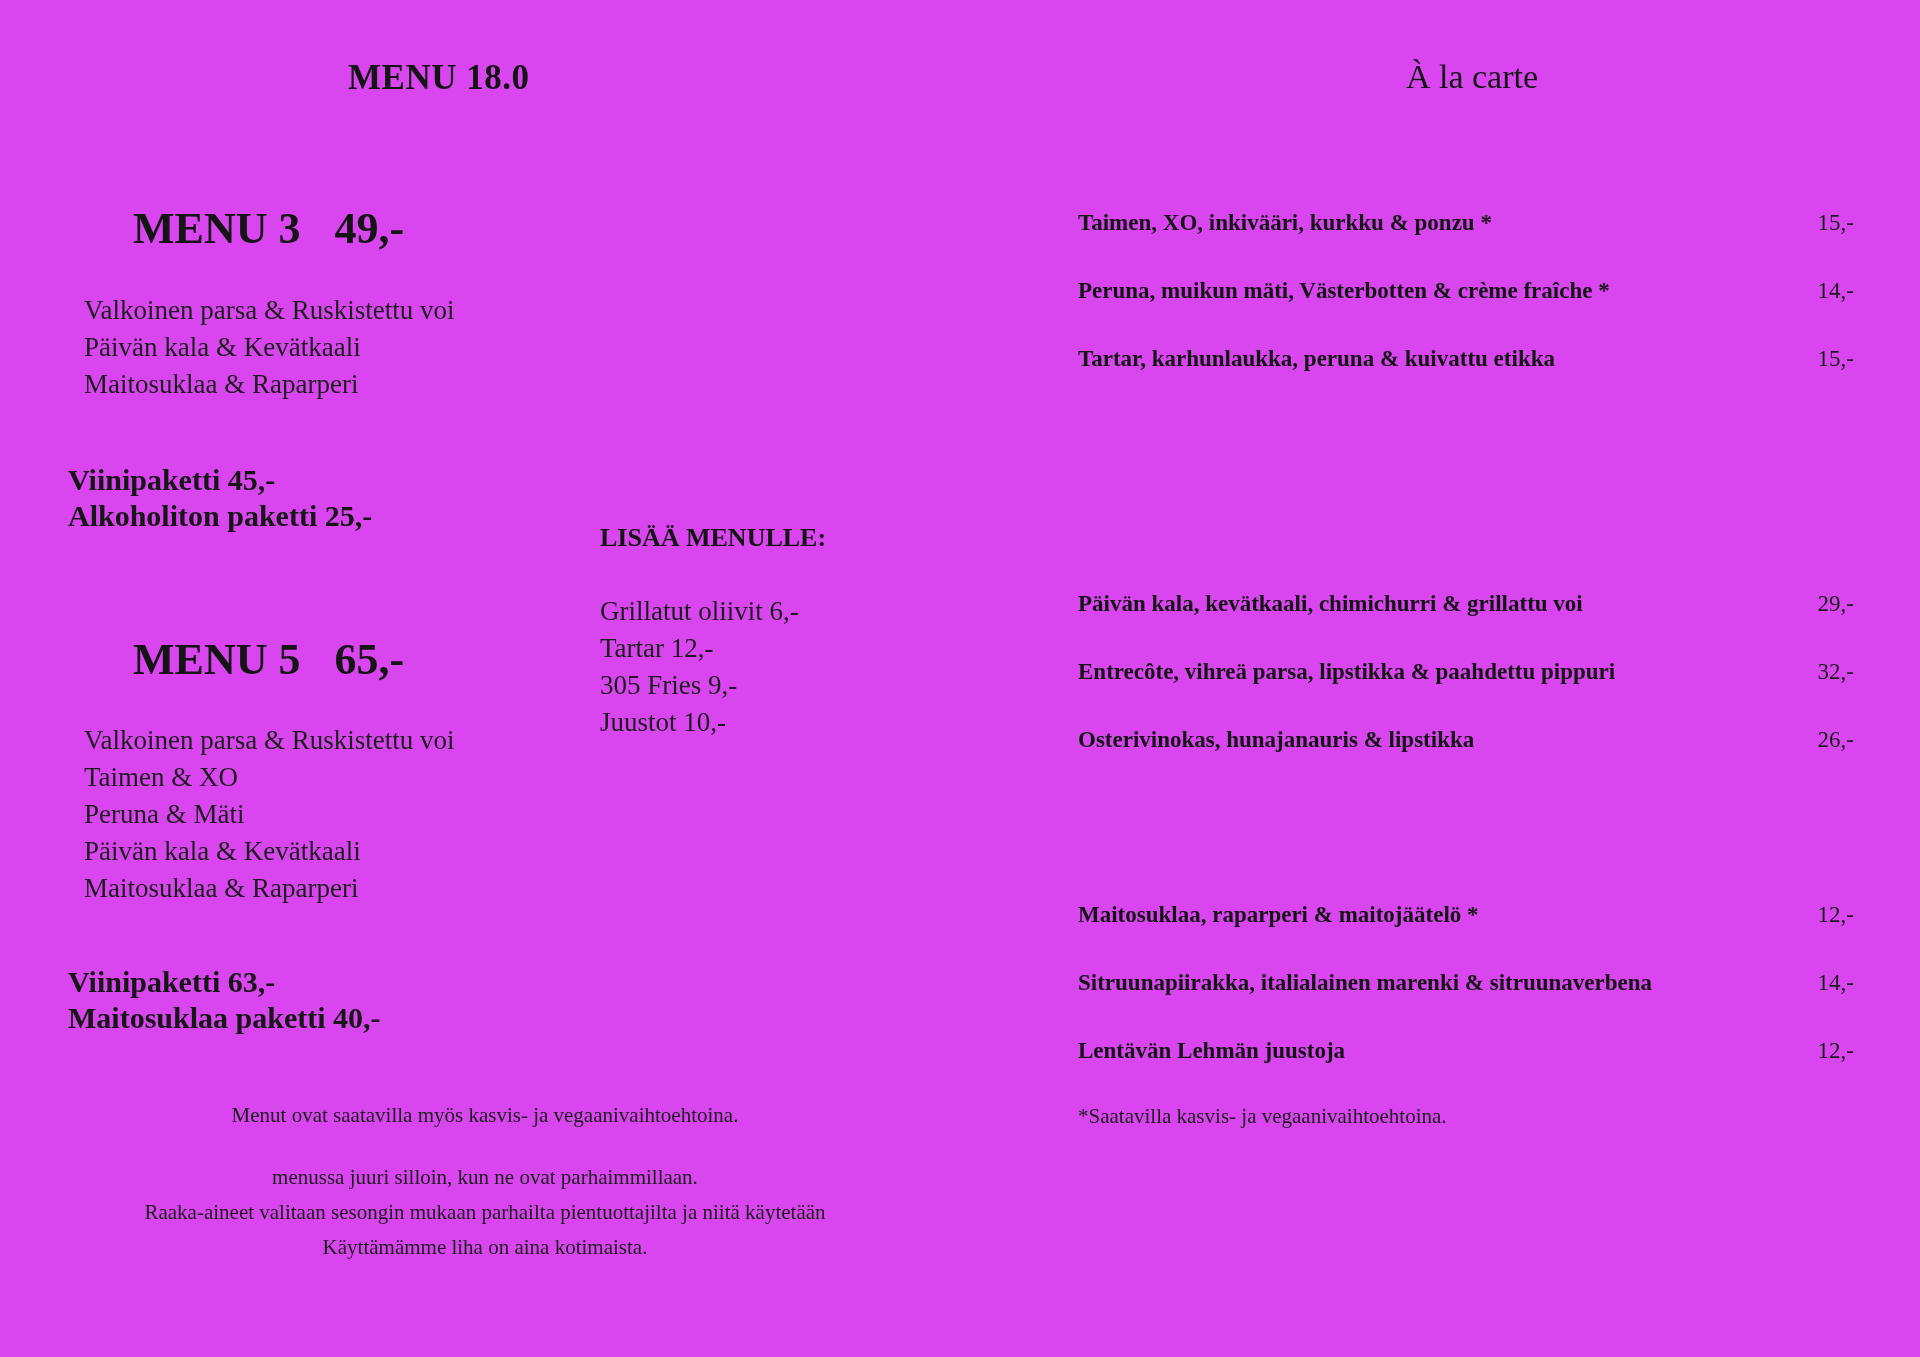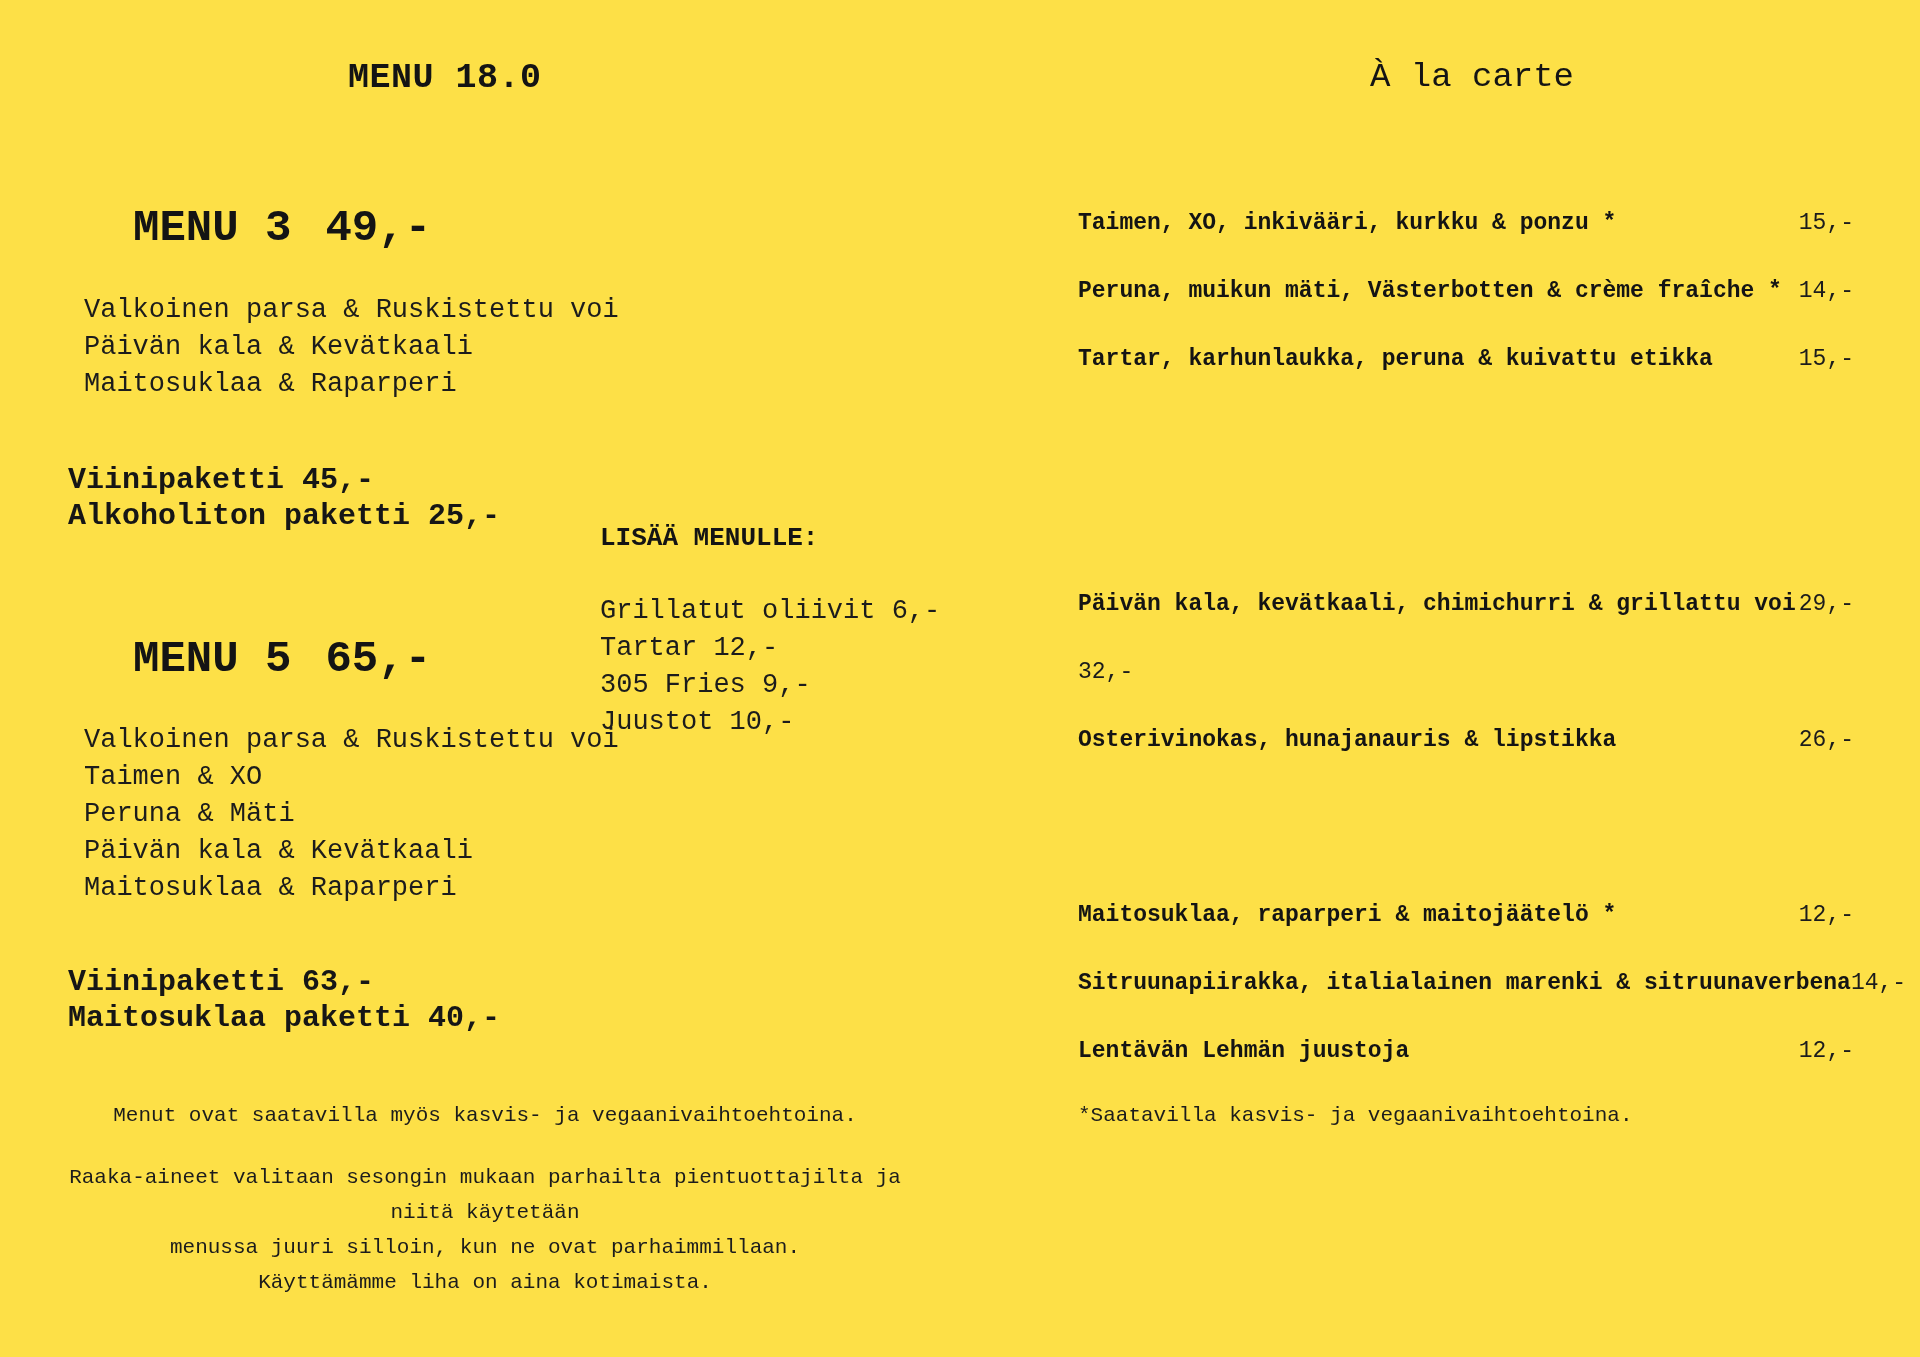--- a/index.html
+++ b/index.html
@@ -4,23 +4,23 @@
 <style>
   html, body {
     margin: 0;
     padding: 0;
     background: #ffffff;
   }
   .page {
     position: relative;
     width: 1920px;
     height: 1357px;
-    background: #fde047;
+    background: #d946ef;
     color: #161616;
-    font-family: Liberation Mono, monospace;
+    font-family: Liberation Serif, serif;
     overflow: hidden;
   }
   .abs { position: absolute; }
 
   
   .doc-title {
     font-size: 35px;
     font-weight: 700;
     letter-spacing: 0.5px;
     color: #141414;
@@ -152,22 +152,22 @@
     <div>Grillatut oliivit 6,-</div>
     <div>Tartar 12,-</div>
     <div>305 Fries 9,-</div>
     <div>Juustot 10,-</div>
   </div>
 
   <div class="abs note-block" style="left:55px; top:1098px;">
     <div>Menut ovat saatavilla myös kasvis- ja vegaanivaihtoehtoina.</div>
   </div>
   <div class="abs note-block" style="left:55px; top:1160px;">
+    <div>menussa juuri silloin, kun ne ovat parhaimmillaan.</div>
     <div>Raaka-aineet valitaan sesongin mukaan parhailta pientuottajilta ja niitä käytetään</div>
-    <div>menussa juuri silloin, kun ne ovat parhaimmillaan.</div>
     <div>Käyttämämme liha on aina kotimaista.</div>
   </div>
 
   <div class="abs" style="left:1078px; top:210px;">
     <div class="menu-row">
       <span class="dish-name">Taimen, XO, inkivääri, kurkku &amp; ponzu *</span>
       <span class="dish-price">15,-</span>
     </div>
     <div class="menu-row">
       <span class="dish-name">Peruna, muikun mäti, Västerbotten &amp; crème fraîche *</span>
@@ -178,20 +178,21 @@
       <span class="dish-price">15,-</span>
     </div>
   </div>
 
   <div class="abs" style="left:1078px; top:591px;">
     <div class="menu-row">
       <span class="dish-name">Päivän kala, kevätkaali, chimichurri &amp; grillattu voi</span>
       <span class="dish-price">29,-</span>
     </div>
     <div class="menu-row">
+      <span class="dish-name">Entrecôte, vihreä parsa, lipstikka &amp; paahdettu pippuri</span>
       <span class="dish-price">32,-</span>
     </div>
     <div class="menu-row">
       <span class="dish-name">Osterivinokas, hunajanauris &amp; lipstikka</span>
       <span class="dish-price">26,-</span>
     </div>
   </div>
 
   <div class="abs" style="left:1078px; top:902px;">
     <div class="menu-row">

